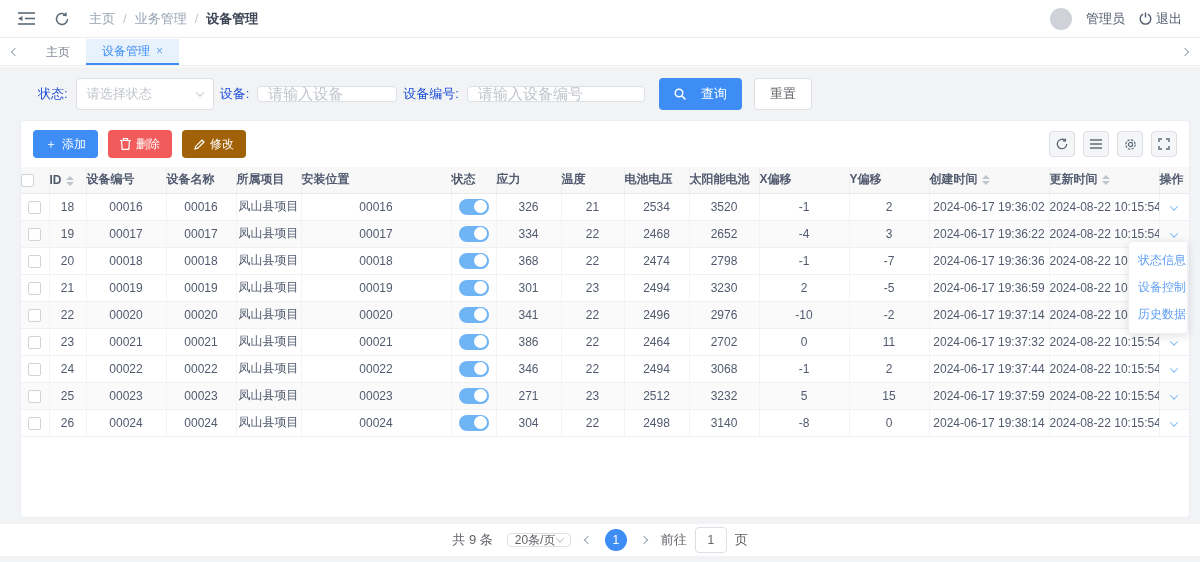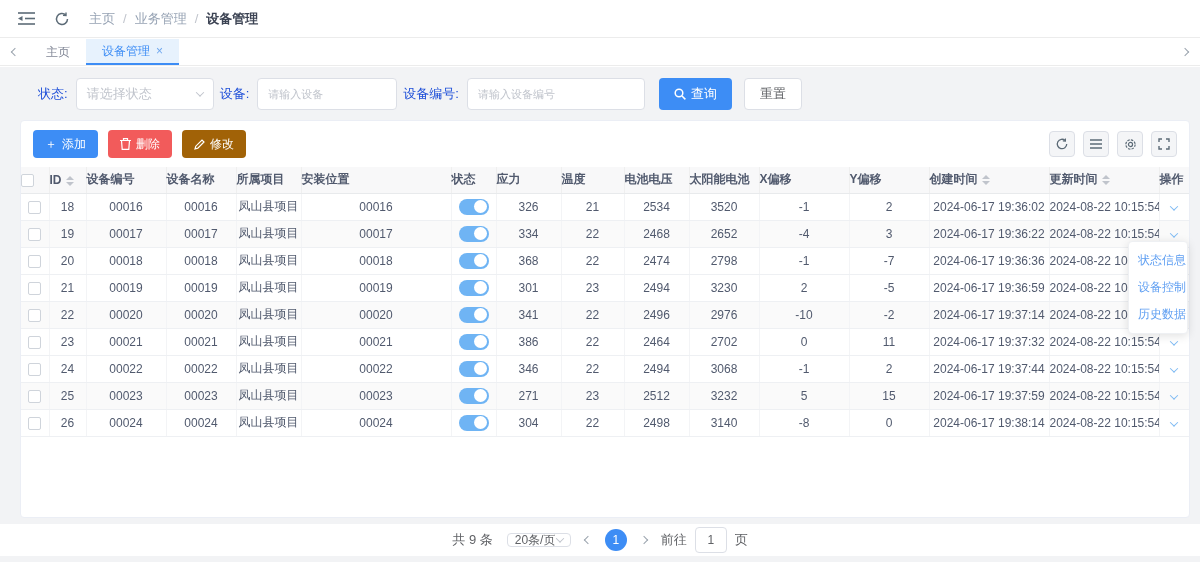--- a/index.html
+++ b/index.html
@@ -30,26 +30,26 @@
   .tab .close { font-size:12px; color:#6ea7ee; }
 
   
   .content { position:absolute; top:67px; left:0; right:0; bottom:0; background:#f2f3f5; }
 
   .filter-bar { height:53px; display:flex; align-items:center; padding:0 20px 0 38px; }
   .f-label { color:#1d4ed8; margin-right:8px; white-space:nowrap; }
   .f-select { width:138px; height:32px; background:#fff; border:1px solid #dcdfe6; border-radius:4px;
               display:flex; align-items:center; justify-content:space-between; padding:0 10px; cursor:pointer; }
   .f-select .ph { color:#c0c4cc; font-size:13px; }
-  .f-input { height:32px; background:#fff; border:1px solid #dcdfe6; border-radius:4px;
-             padding:0 10px; font-size:11px; color:#606266; outline:none; font-family:inherit; }
+  .f-input { height:16px; background:#fff; border:1px solid #dcdfe6; border-radius:4px;
+             padding:0 10px; font-size:15px; color:#606266; outline:none; font-family:inherit; }
   .f-input::placeholder { color:#c0c4cc; }
   .gap18 { margin-left:6px; }
   .btn { border:none; border-radius:4px; height:32px; padding:0 15px; font-size:13px; cursor:pointer;
-         display:inline-flex; align-items:center; gap:5px; font-family:inherit; }
+         display:inline-flex; align-items:center; gap:15px; font-family:inherit; }
   .btn-primary { background:#3d8df5; color:#fff; }
   .btn-plain { background:#fff; color:#606266; border:1px solid #dcdfe6; }
 
   
   .card { margin:0 10px 0 20px; height:398px; background:#fff; border:1px solid #ebeef5;
           border-radius:4px; position:relative; overflow:hidden; }
   .toolbar { height:46px; display:flex; align-items:center; padding:0 12px; }
   .btn-sm { height:28px; padding:0 12px; font-size:12px; border:none; border-radius:4px; color:#fff;
             display:inline-flex; align-items:center; gap:5px; cursor:pointer; margin-right:10px; font-family:inherit; }
   .btn-add { background:#3d8df5; }
@@ -124,20 +124,31 @@
           <path d="M12.5 7a5.5 5.5 0 1 1-1.8-4.1"></path>
           <path d="M11 0.5 L11 3.5 L8 3.3" stroke-width="1.4"></path>
         </svg>
     </span>
     <div class="crumbs">
       <span class="crumb">主页</span>
       <span class="crumb-sep">/</span>
       <span class="crumb">业务管理</span>
       <span class="crumb-sep">/</span>
       <span class="crumb current">设备管理</span>
+    </div>
+    <div class="nav-right">
+      <span class="avatar"></span>
+      <span class="user-name">管理员</span>
+      <span class="logout">
+        <svg width="13" height="13" viewBox="0 0 13 13" fill="none" stroke="#515a6e" stroke-width="1.4">
+            <path d="M4 2.2 A5.3 5.3 0 1 0 9 2.2"></path>
+            <line x1="6.5" y1="0.5" x2="6.5" y2="5.5"></line>
+          </svg>
+        <span>退出</span>
+      </span>
     </div>
   </div>
 
   <div class="tabbar">
     <span class="tab-arrow">
         <i class="chev left sm"></i>
       </span>
     <span class="tab">主页</span>
     <span class="tab active">
       <span>设备管理</span>

